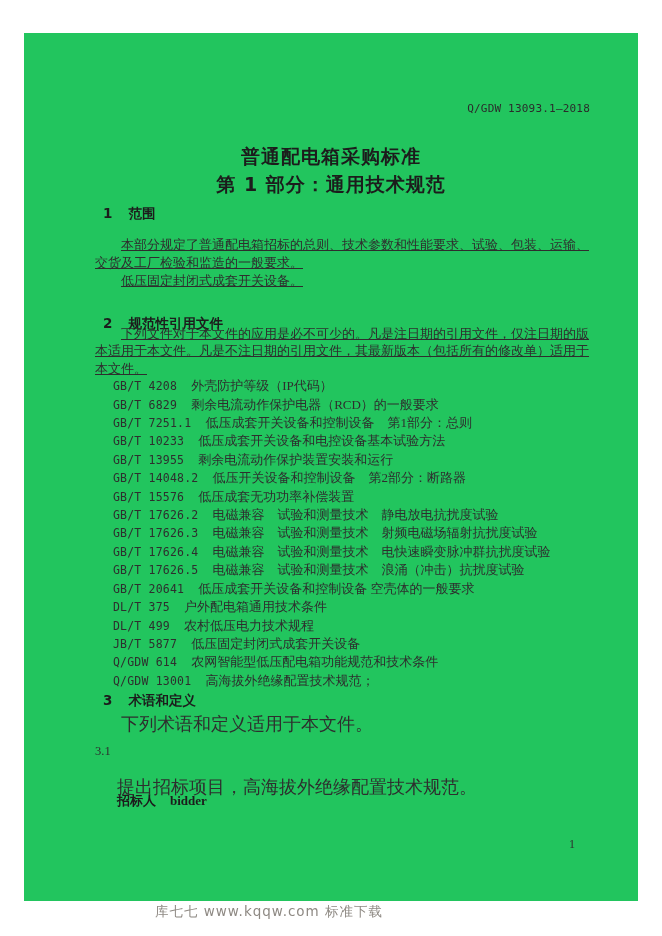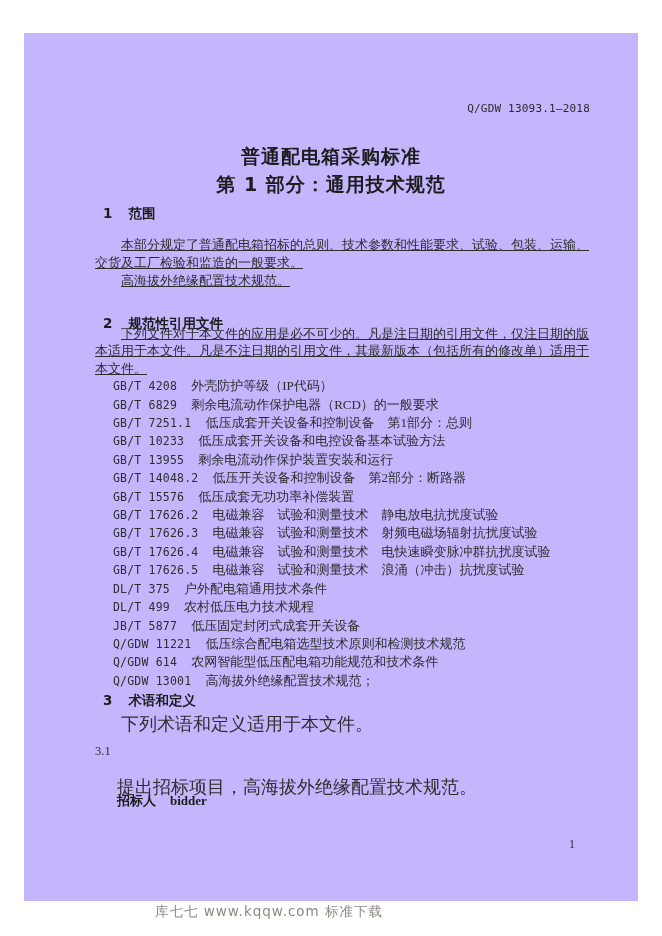--- a/index.html
+++ b/index.html
@@ -4,21 +4,21 @@
 <style>
   html,body{margin:0;padding:0;}
   body{
     width:662px;height:936px;position:relative;
     background:#ffffff;overflow:hidden;
     font-family:"Liberation Serif","DejaVu Serif",serif;
     -webkit-font-smoothing:antialiased;
   }
   .page{
     position:absolute;left:24px;top:33px;width:614px;height:868px;
-    background:#c4b5fd;
+    background:#22c55e;
   }
   .doc-number{
     position:absolute;top:69px;right:48px;
     font-family:"DejaVu Sans Mono",monospace;
     font-size:11px;color:#2b2b2b;letter-spacing:0.2px;
   }
   .title-block{
     position:absolute;top:109px;left:0;width:614px;text-align:center;
     font-family:"DejaVu Sans","Liberation Sans",sans-serif;
     font-weight:bold;font-size:19px;line-height:28px;color:#1c1c1c;
@@ -75,45 +75,45 @@
     <div>普通配电箱采购标准</div>
     <div>第 1 部分：通用技术规范</div>
   </div>
 
   <div class="sec-heading" style="top:172px;">
     <span class="sec-no">1</span><span>范围</span>
   </div>
 
   <div class="body-block" style="top:203px;">
     <p>本部分规定了普通配电箱招标的总则、技术参数和性能要求、试验、包装、运输、交货及工厂检验和监造的一般要求。</p>
-    <p>高海拔外绝缘配置技术规范。</p>
+    <p>低压固定封闭式成套开关设备。</p>
   </div>
 
   <div class="sec-heading" style="top:282px;">
     <span class="sec-no">2</span><span>规范性引用文件</span>
   </div>
 
   <div class="body-block s2-block" style="top:292px;">
     <p>下列文件对于本文件的应用是必不可少的。凡是注日期的引用文件，仅注日期的版本适用于本文件。凡是不注日期的引用文件，其最新版本（包括所有的修改单）适用于本文件。</p>
     <ul class="ref-list">
       <li class="ref-item"><span class="ref-code">GB/T 4208</span><span>外壳防护等级（IP代码）</span></li>
       <li class="ref-item"><span class="ref-code">GB/T 6829</span><span>剩余电流动作保护电器（RCD）的一般要求</span></li>
       <li class="ref-item"><span class="ref-code">GB/T 7251.1</span><span>低压成套开关设备和控制设备　第1部分：总则</span></li>
       <li class="ref-item"><span class="ref-code">GB/T 10233</span><span>低压成套开关设备和电控设备基本试验方法</span></li>
       <li class="ref-item"><span class="ref-code">GB/T 13955</span><span>剩余电流动作保护装置安装和运行</span></li>
       <li class="ref-item"><span class="ref-code">GB/T 14048.2</span><span>低压开关设备和控制设备　第2部分：断路器</span></li>
       <li class="ref-item"><span class="ref-code">GB/T 15576</span><span>低压成套无功功率补偿装置</span></li>
       <li class="ref-item"><span class="ref-code">GB/T 17626.2</span><span>电磁兼容　试验和测量技术　静电放电抗扰度试验</span></li>
       <li class="ref-item"><span class="ref-code">GB/T 17626.3</span><span>电磁兼容　试验和测量技术　射频电磁场辐射抗扰度试验</span></li>
       <li class="ref-item"><span class="ref-code">GB/T 17626.4</span><span>电磁兼容　试验和测量技术　电快速瞬变脉冲群抗扰度试验</span></li>
       <li class="ref-item"><span class="ref-code">GB/T 17626.5</span><span>电磁兼容　试验和测量技术　浪涌（冲击）抗扰度试验</span></li>
+      <li class="ref-item"><span class="ref-code">GB/T 20641</span><span>低压成套开关设备和控制设备  空壳体的一般要求</span></li>
       <li class="ref-item"><span class="ref-code">DL/T 375</span><span>户外配电箱通用技术条件</span></li>
       <li class="ref-item"><span class="ref-code">DL/T 499</span><span>农村低压电力技术规程</span></li>
       <li class="ref-item"><span class="ref-code">JB/T 5877</span><span>低压固定封闭式成套开关设备</span></li>
-      <li class="ref-item"><span class="ref-code">Q/GDW 11221</span><span>低压综合配电箱选型技术原则和检测技术规范</span></li>
       <li class="ref-item"><span class="ref-code">Q/GDW 614</span><span>农网智能型低压配电箱功能规范和技术条件</span></li>
       <li class="ref-item"><span class="ref-code">Q/GDW 13001</span><span>高海拔外绝缘配置技术规范；</span></li>
     </ul>
   </div>
 
   <div class="sec-heading" style="top:659px;">
     <span class="sec-no">3</span><span>术语和定义</span>
   </div>
 
   <div class="plain-line indent1" style="top:683px;">下列术语和定义适用于本文件。</div>

